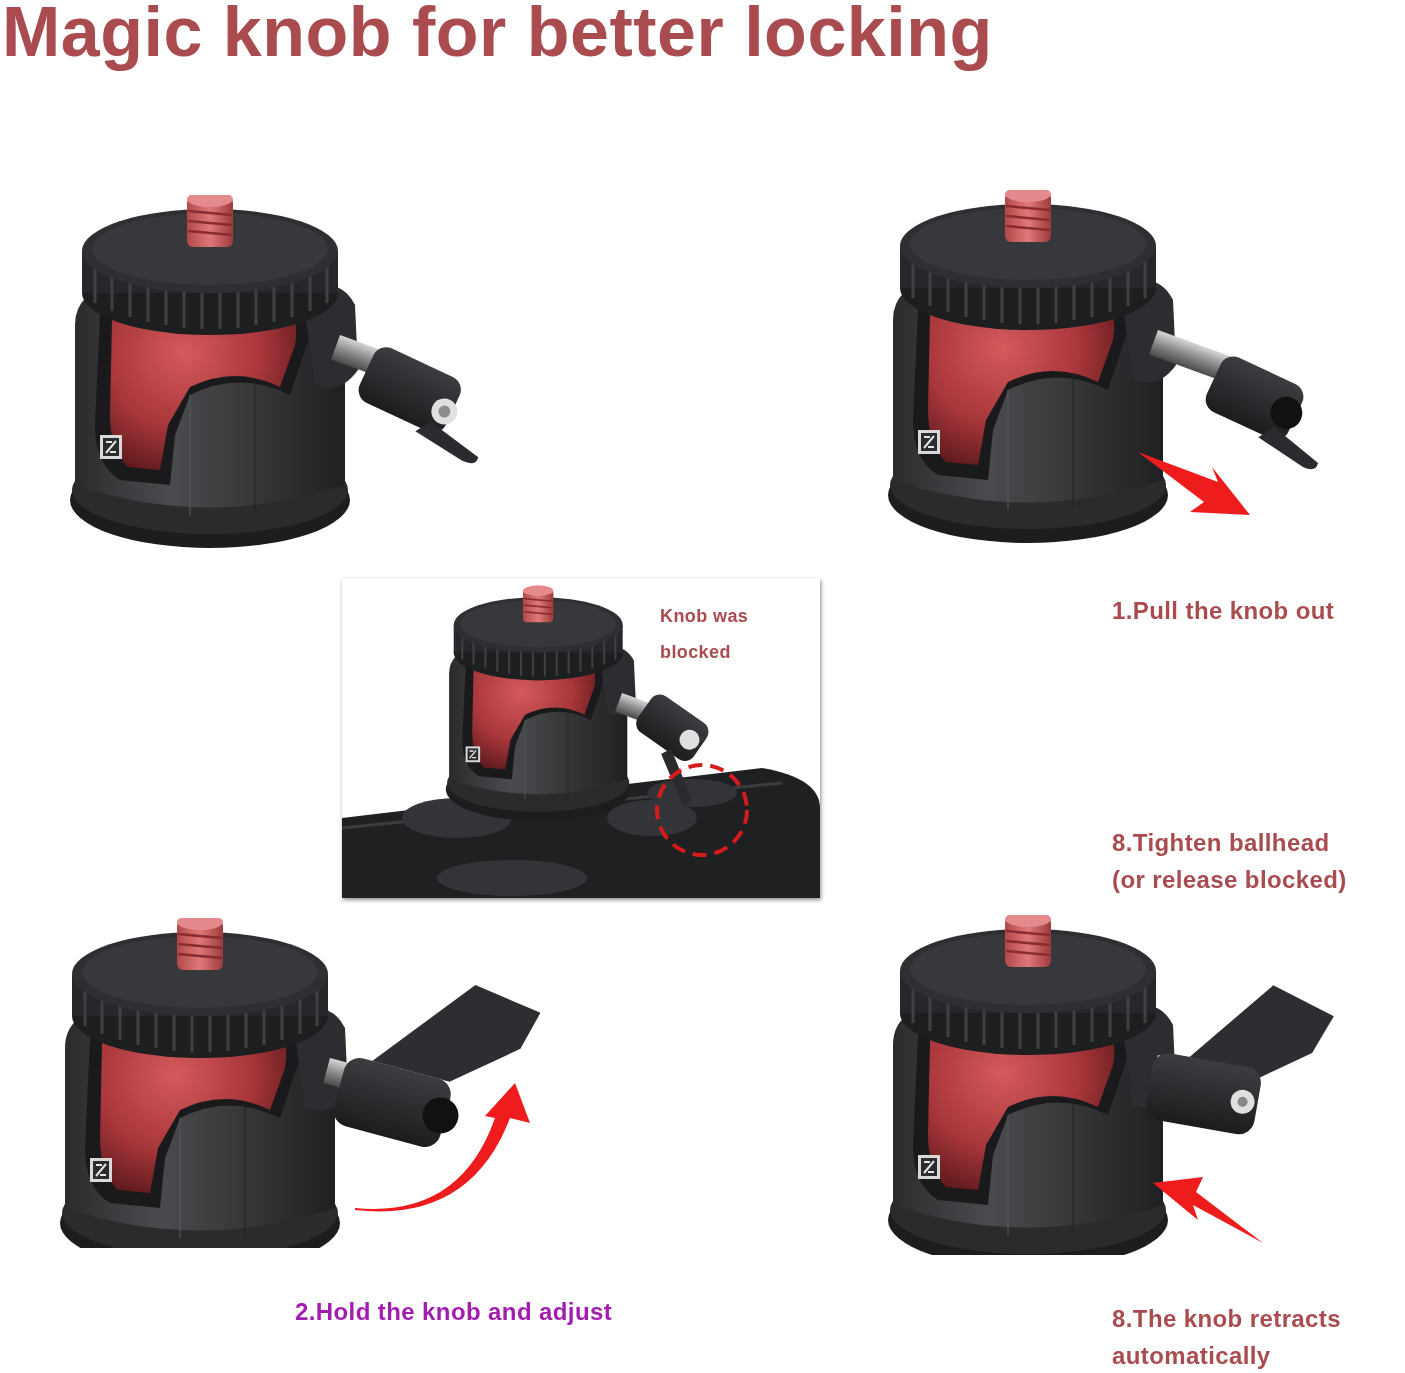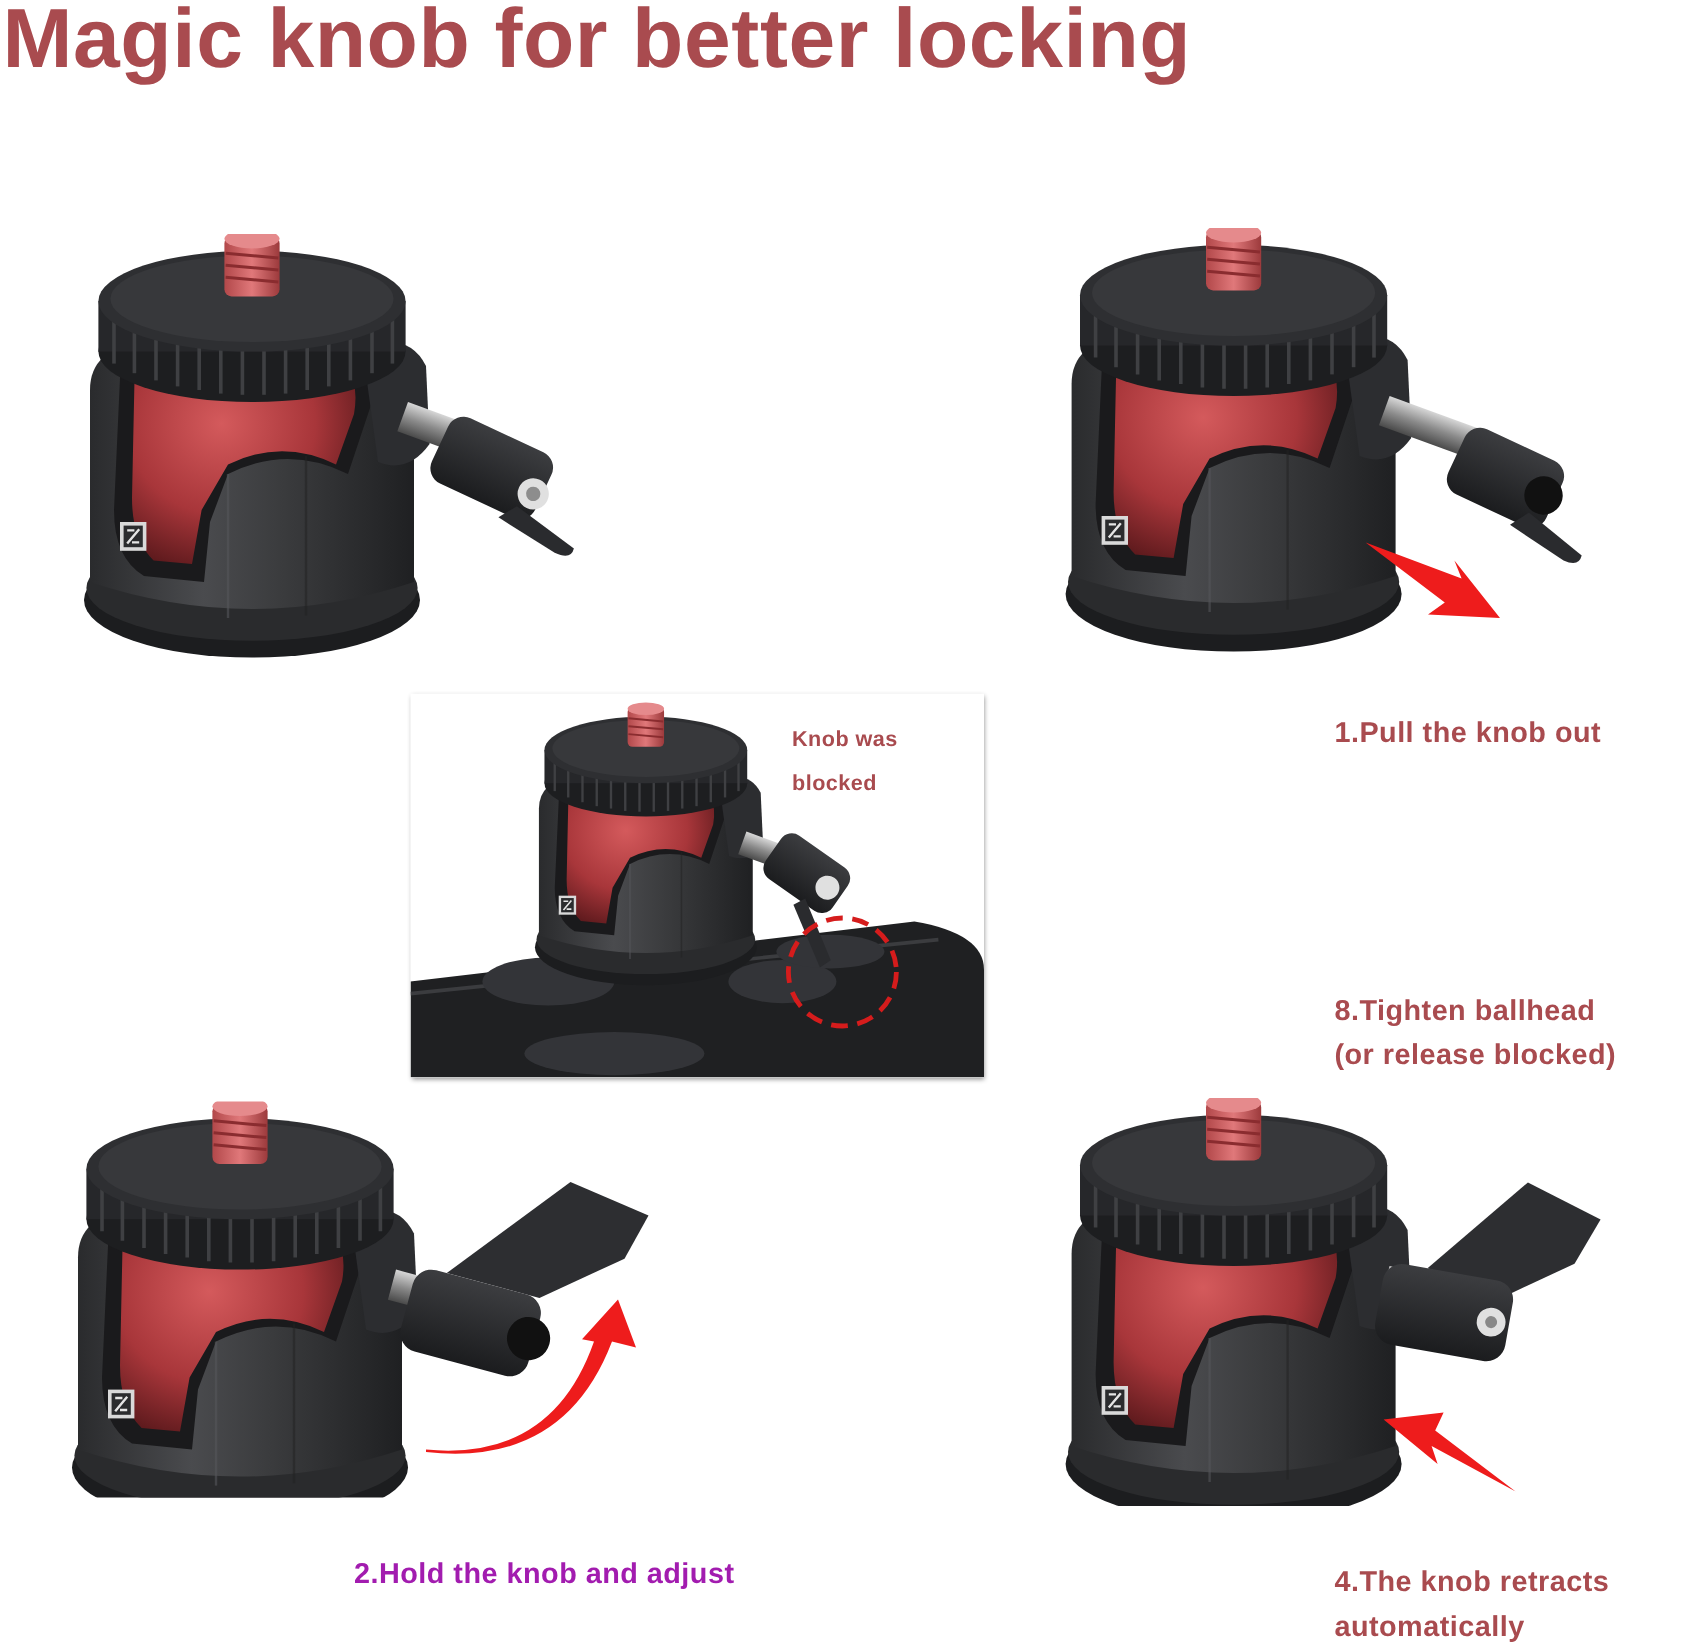--- a/index.html
+++ b/index.html
@@ -179,15 +179,15 @@
       <path d="M330 140 L400 55 L465 75 L450 115 L400 150 Z" fill="#2d2e31"></path>
       <rect x="295" y="140" width="110" height="68" rx="16" fill="url(#gCap)"></rect>
       <circle cx="390" cy="175" r="12" fill="#e0e0e0"></circle>
       <circle cx="390" cy="175" r="5" fill="#888"></circle>
     </g>
     <polygon points="405,328 335,290 340,305 295,268 345,262 338,277" fill="#ee1c1c"></polygon>
   </svg>
 </div>
 
 <div class="caption" style="left:1112px; top:1300px; color:#a94b4f;">
-  <span>4.The knob retracts</span>
+  <span>8.The knob retracts</span>
   <span>automatically</span>
 </div>
 
 </body></html>

